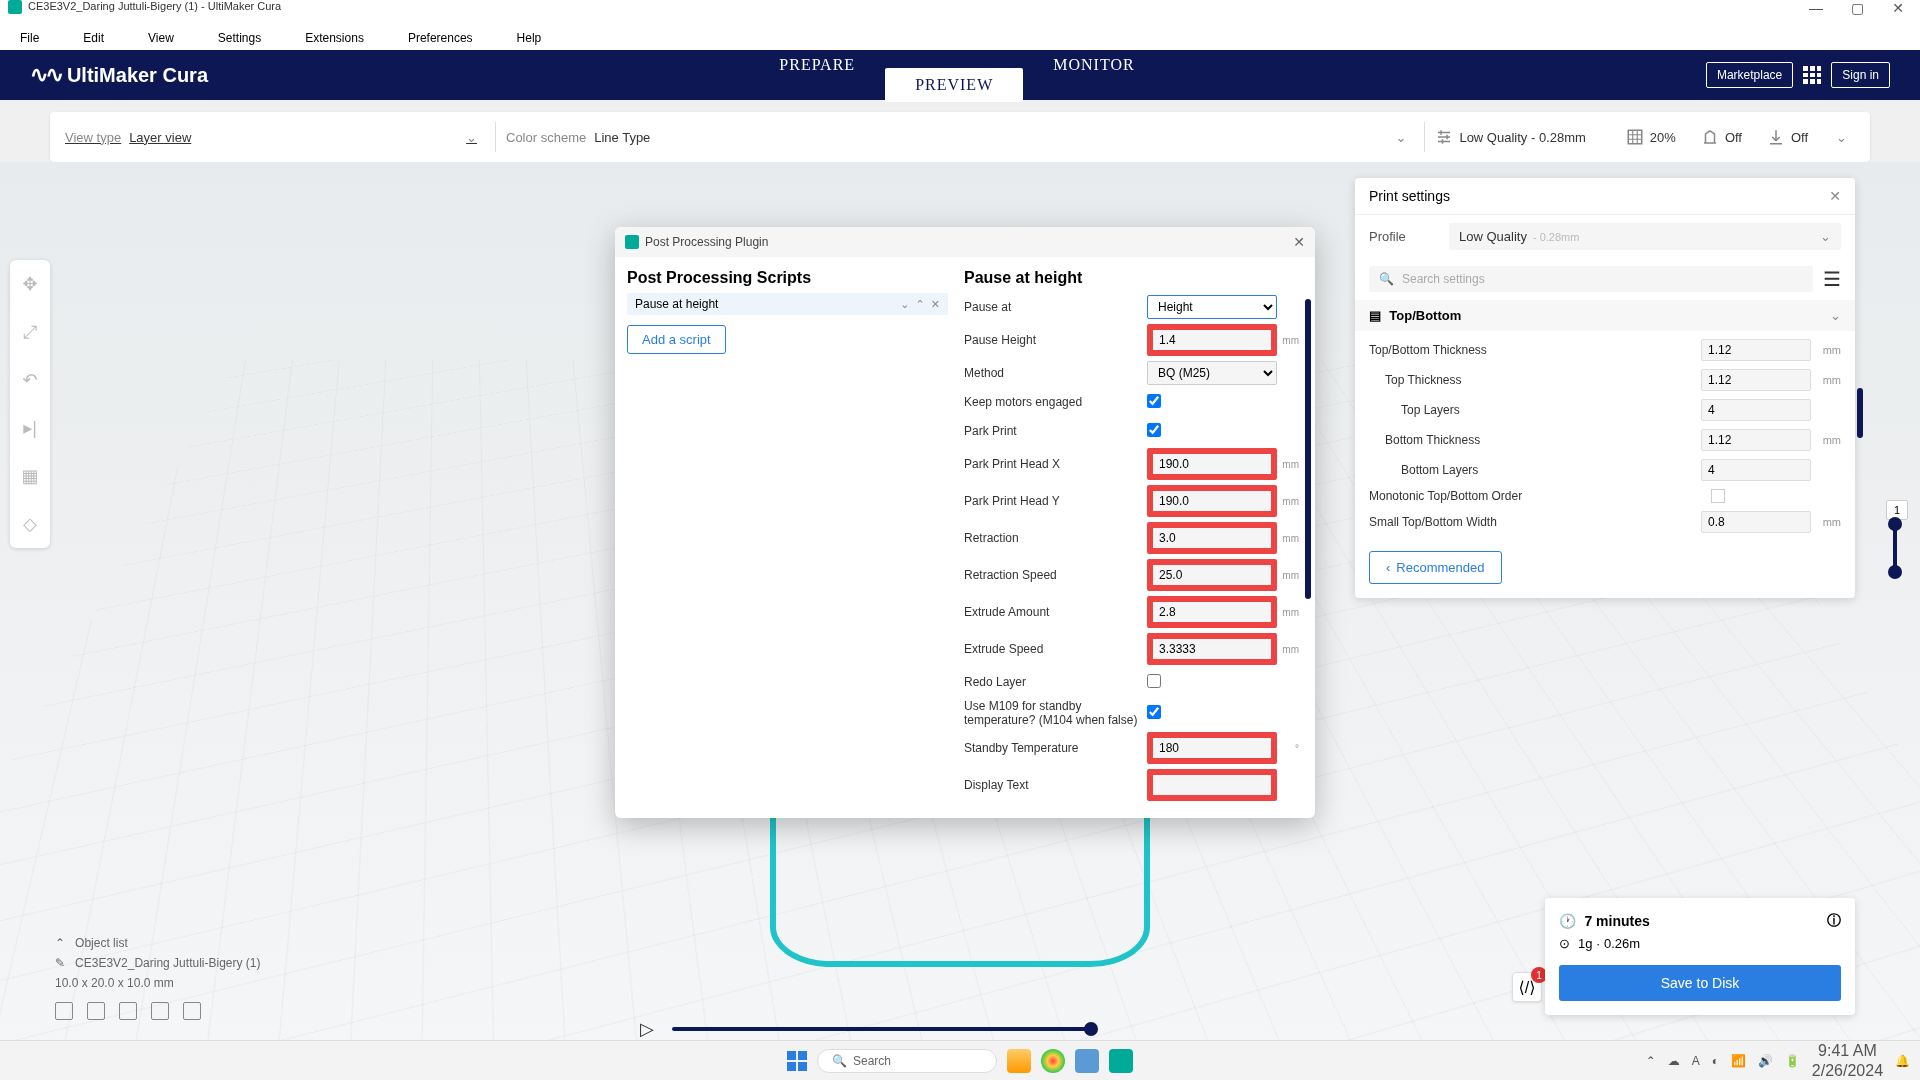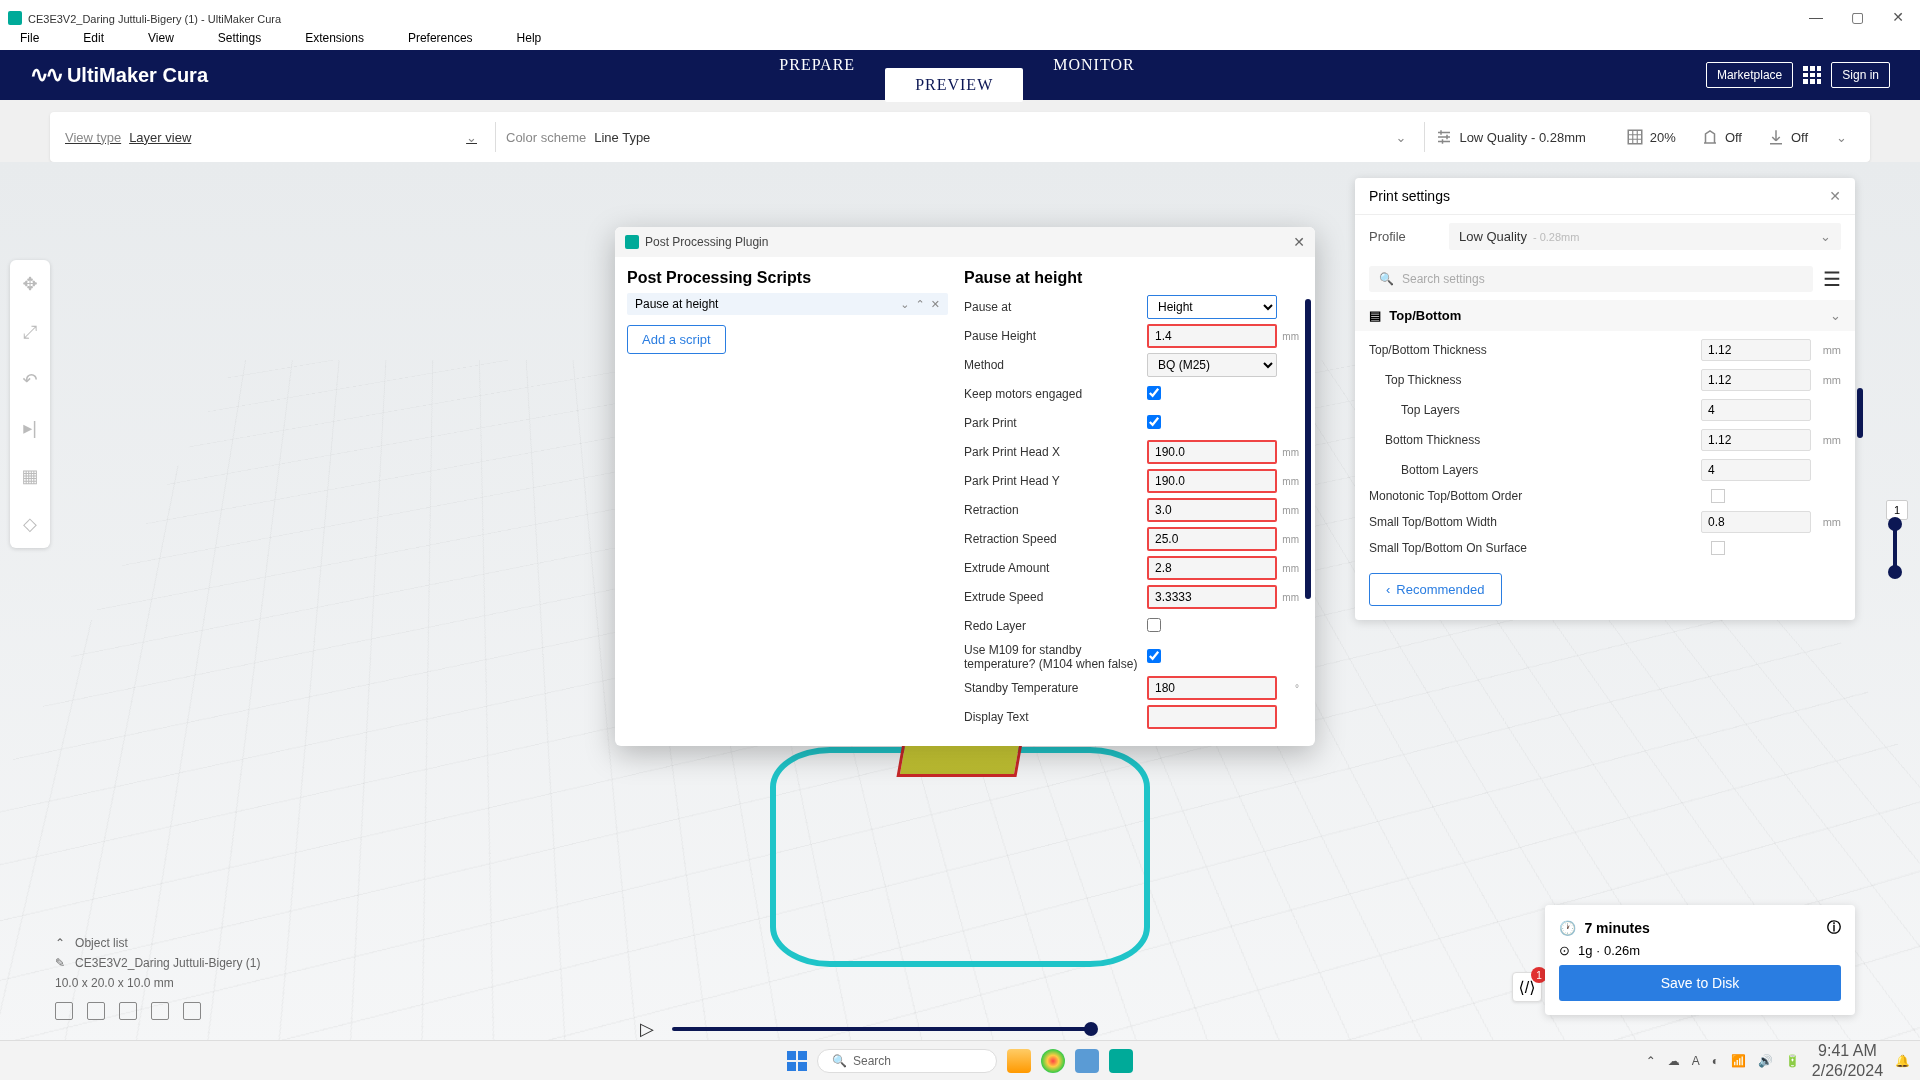--- a/index.html
+++ b/index.html
@@ -1,19 +1,19 @@
 <!DOCTYPE html>
 <html><head>
 <meta charset="utf-8">
 <style>
 * { margin: 0; padding: 0; box-sizing: border-box; font-family: "Segoe UI", Arial, sans-serif; }
 body { width: 1920px; height: 1080px; overflow: hidden; background: #f0f0f0; position: relative; }
 
 
-.titlebar { height: 25px; background: #fff; display: flex; align-items: flex-end; padding: 0 8px; font-size: 11px; color: #333; }
+.titlebar { height: 25px; background: #fff; display: flex; align-items: flex-start; padding: 0 8px; font-size: 11px; color: #333; }
 .titlebar .app-icon { width: 14px; height: 14px; background: #0a9; border-radius: 2px; margin-right: 6px; }
 .titlebar .title { flex: 1; }
 .titlebar .controls { display: flex; gap: 12px; font-size: 14px; color: #555; }
 .titlebar .controls span { cursor: pointer; padding: 0 8px; }
 
 
 .menubar { height: 25px; background: #fff; display: flex; align-items: center; padding: 0 8px; font-size: 12px; gap: 20px; }
 .menubar span { padding: 4px 12px; cursor: pointer; }
 
 
@@ -59,21 +59,21 @@
 .modal-left { width: 345px; padding: 12px; }
 .modal-left h3 { font-size: 16px; font-weight: 700; margin-bottom: 6px; }
 .script-row { background: #eef4fb; padding: 4px 8px; font-size: 12px; display: flex; align-items: center; border-radius: 2px; }
 .script-row .sr-icons { margin-left: auto; display: flex; gap: 6px; color: #888; font-size: 11px; }
 .add-script { margin-top: 10px; border: 1px solid #2a7de1; color: #2a7de1; background: #fff; padding: 6px 14px; font-size: 13px; border-radius: 3px; cursor: pointer; }
 .modal-right { flex: 1; padding: 12px 16px 12px 4px; position: relative; }
 .modal-right h3 { font-size: 16px; font-weight: 700; margin-bottom: 8px; }
 .form-row { display: flex; align-items: center; font-size: 12px; margin-bottom: 5px; min-height: 24px; }
 .form-row .flabel { flex: 1; color: #333; padding-right: 6px; }
 .form-row .fcontrol { width: 130px; }
-.form-row input[type=text], .form-row select { width: 100%; font-size: 12px; padding: 3px 6px; background: #f5f5f5; border: 2px solid #ef4444; border-radius: 2px; }
+.form-row input[type=text], .form-row select { width: 100%; font-size: 12px; padding: 3px 6px; background: #f5f5f5; border: 6px solid #ef4444; border-radius: 2px; }
 .form-row select { background: #fff; border: 1px solid #2a7de1; }
 .form-row .unit { width: 22px; font-size: 10px; color: #999; text-align: right; padding-left: 4px; }
 .form-row input[type=checkbox] { width: 14px; height: 14px; }
 .modal-scroll { position: absolute; right: 4px; top: 42px; width: 6px; height: 300px; background: #0c1754; border-radius: 3px; }
 .modal-footer { text-align: right; padding: 8px 20px 14px; }
 .modal-footer .close-btn { color: #2a7de1; font-size: 14px; cursor: pointer; background: none; border: none; }
 
 
 .panel { position: absolute; right: 65px; top: 178px; width: 500px; background: #fff; border-radius: 4px; box-shadow: 0 2px 10px rgba(0,0,0,.15); }
 .panel-head { padding: 10px 14px; display: flex; align-items: center; font-size: 14px; border-bottom: 1px solid #eee; }
@@ -103,21 +103,21 @@
 .obj-info { position: absolute; left: 55px; bottom: 60px; font-size: 12px; color: #666; }
 .obj-info .row { display: flex; align-items: center; gap: 10px; margin-bottom: 6px; }
 .obj-icons { display: flex; gap: 14px; margin-top: 12px; }
 .obj-icons .oi { width: 18px; height: 18px; border: 1.5px solid #888; border-radius: 2px; cursor: pointer; }
 
 
 .time-panel { position: absolute; right: 65px; bottom: 65px; width: 310px; background: #fff; border-radius: 4px; box-shadow: 0 2px 8px rgba(0,0,0,.15); padding: 14px; }
 .time-panel .trow { display: flex; align-items: center; gap: 8px; font-size: 13px; margin-bottom: 6px; }
 .time-panel .trow.bold { font-weight: 700; font-size: 14px; }
 .time-panel .info-icon { margin-left: auto; }
-.save-btn { width: 100%; background: #2a7de1; color: #fff; border: none; padding: 10px; border-radius: 3px; font-size: 14px; margin-top: 1px; cursor: pointer; }
+.save-btn { width: 100%; background: #2a7de1; color: #fff; border: none; padding: 10px; border-radius: 3px; font-size: 14px; margin-top: 8px; cursor: pointer; }
 .post-badge { position: absolute; right: 378px; bottom: 78px; width: 30px; height: 30px; background: #fff; border: 1px solid #ddd; border-radius: 4px; display: flex; align-items: center; justify-content: center; cursor: pointer; box-shadow: 0 1px 3px rgba(0,0,0,.1); }
 .post-badge .dot { position: absolute; top: -6px; right: -6px; width: 16px; height: 16px; background: #e03030; color: #fff; font-size: 10px; border-radius: 50%; display: flex; align-items: center; justify-content: center; }
 
 
 .playback { position: absolute; left: 640px; bottom: 40px; display: flex; align-items: center; gap: 18px; }
 .play-btn { font-size: 18px; color: #333; cursor: pointer; }
 .track { width: 420px; height: 4px; background: #0c1754; border-radius: 2px; position: relative; }
 .track .knob { position: absolute; right: -6px; top: -5px; width: 14px; height: 14px; background: #0c1754; border-radius: 50%; }
 
 
@@ -400,24 +400,20 @@
         <span class="su"></span>
       </div>
     <div class="srow">
         <span class="sl">Monotonic Top/Bottom Order</span>
         <span class="scb"></span>
       </div>
     <div class="srow">
         <span class="sl">Small Top/Bottom Width</span>
         <input class="sv" value="0.8" style="">
         <span class="su">mm</span>
-      </div>
-    <div class="srow">
-        <span class="sl">Small Top/Bottom On Surface</span>
-        <span class="scb"></span>
       </div>
   </div>
   <button class="recommended">
       <span>‹</span>
       <span>Recommended</span>
     </button>
   <div class="panel-scrollhandle"></div>
 </div>
 
 <div class="vnum">1</div>

